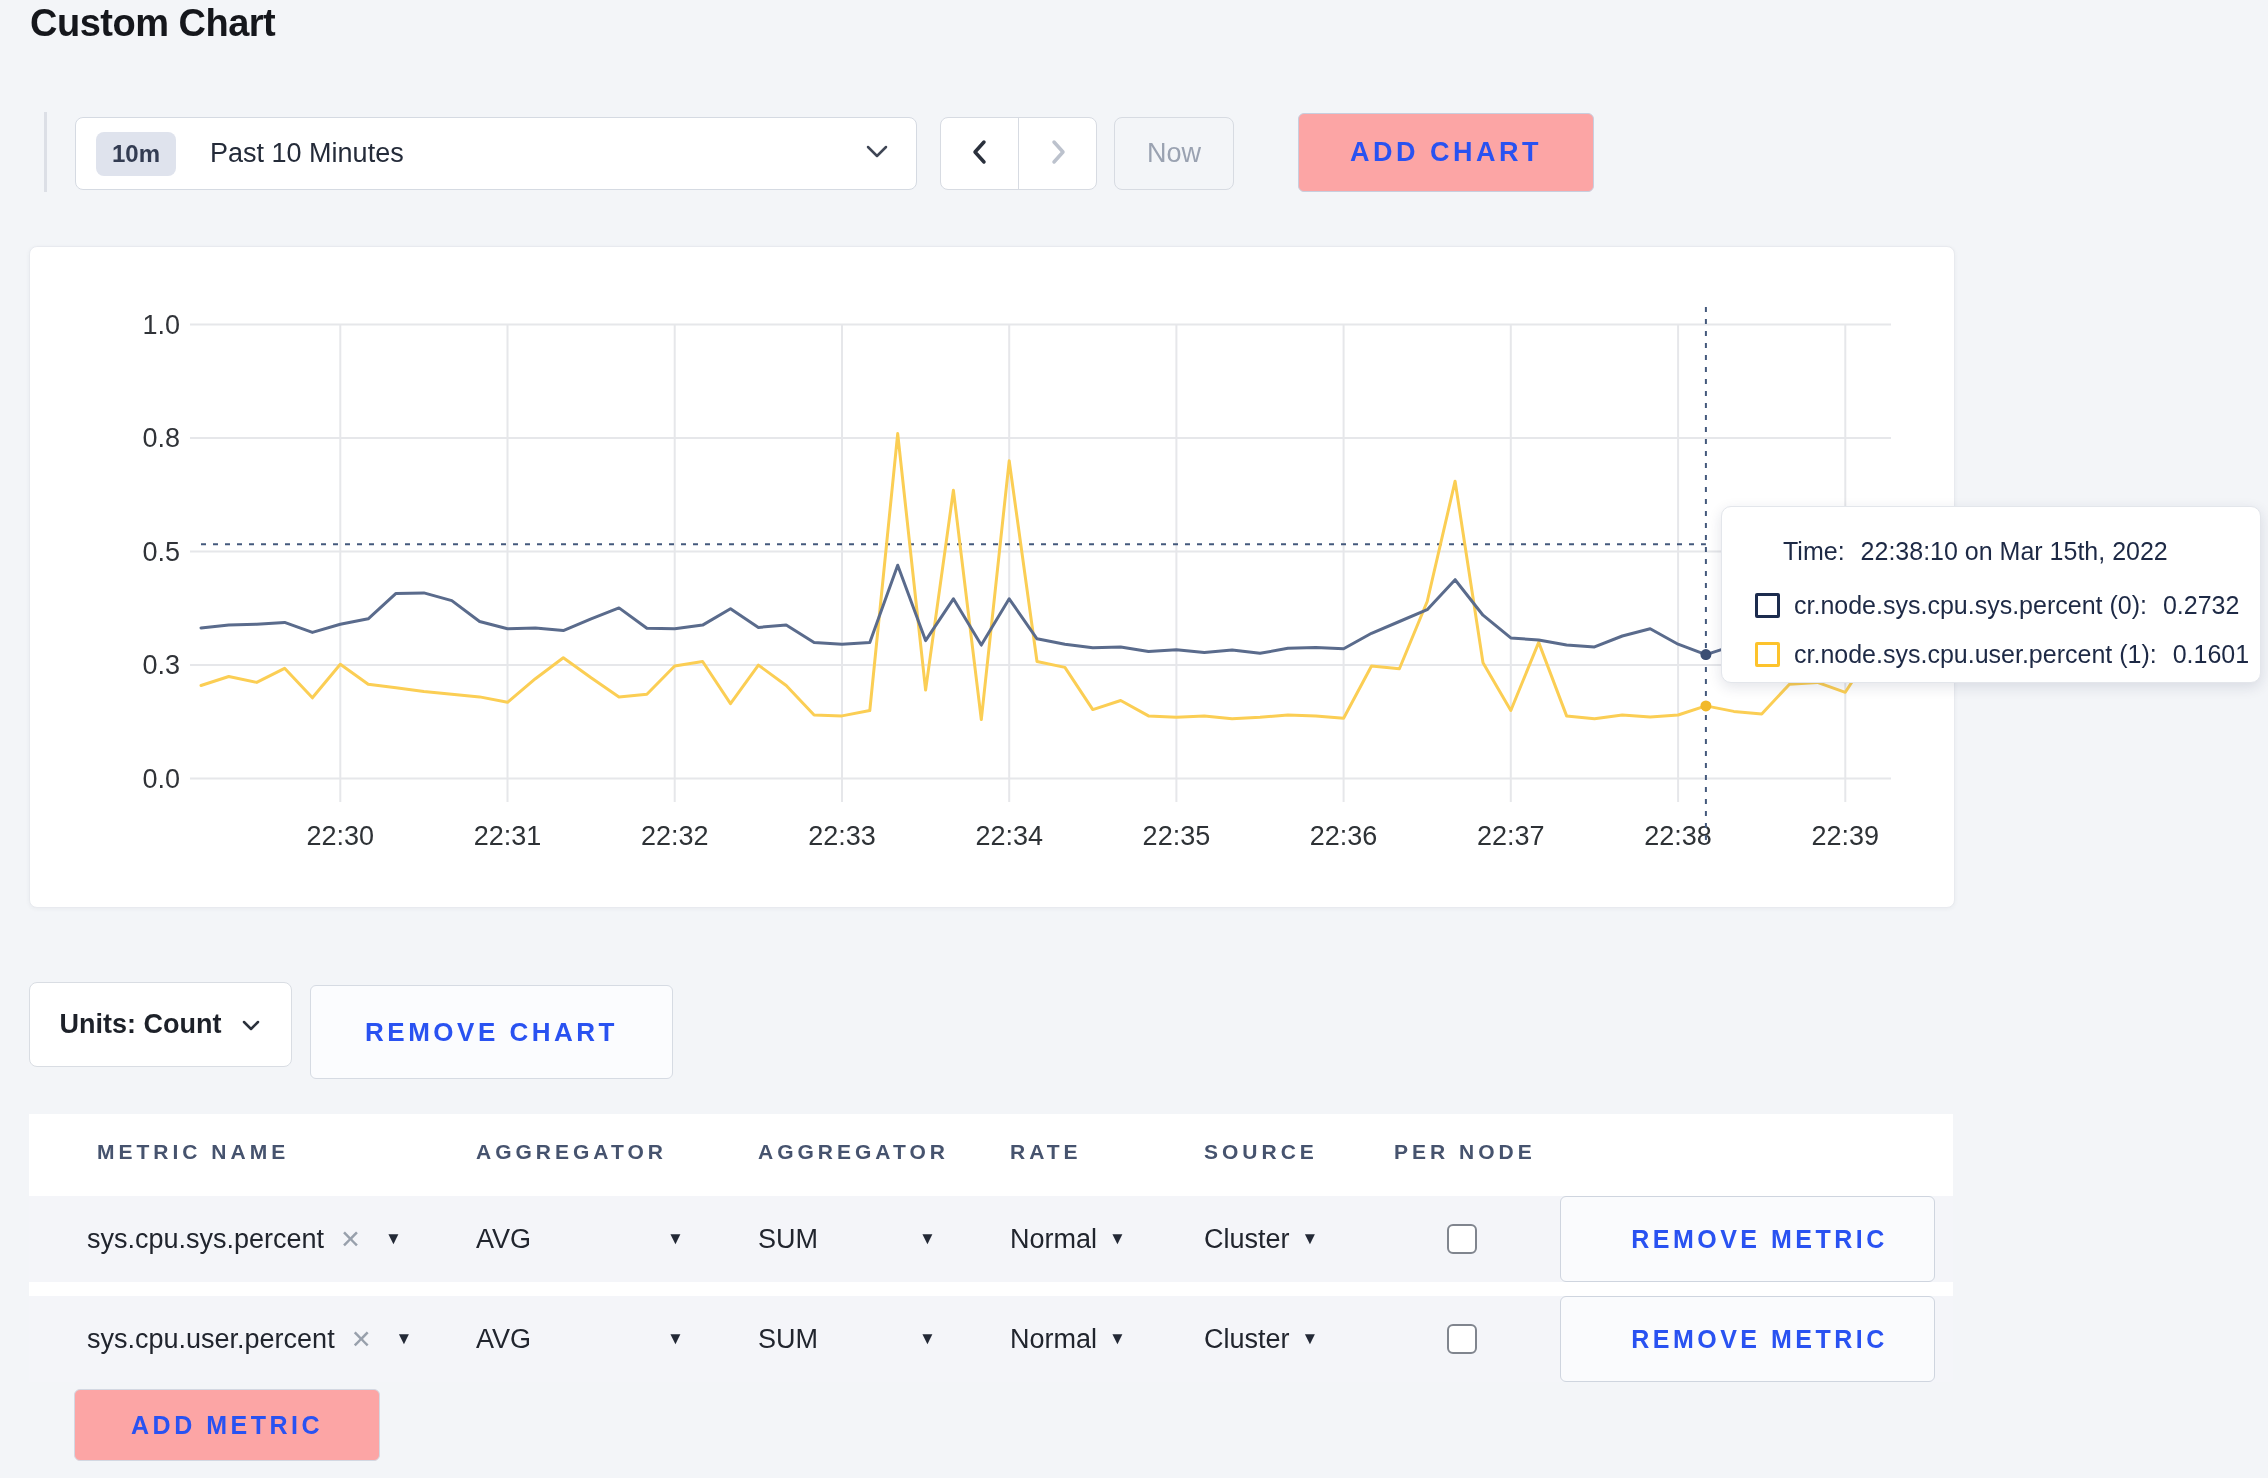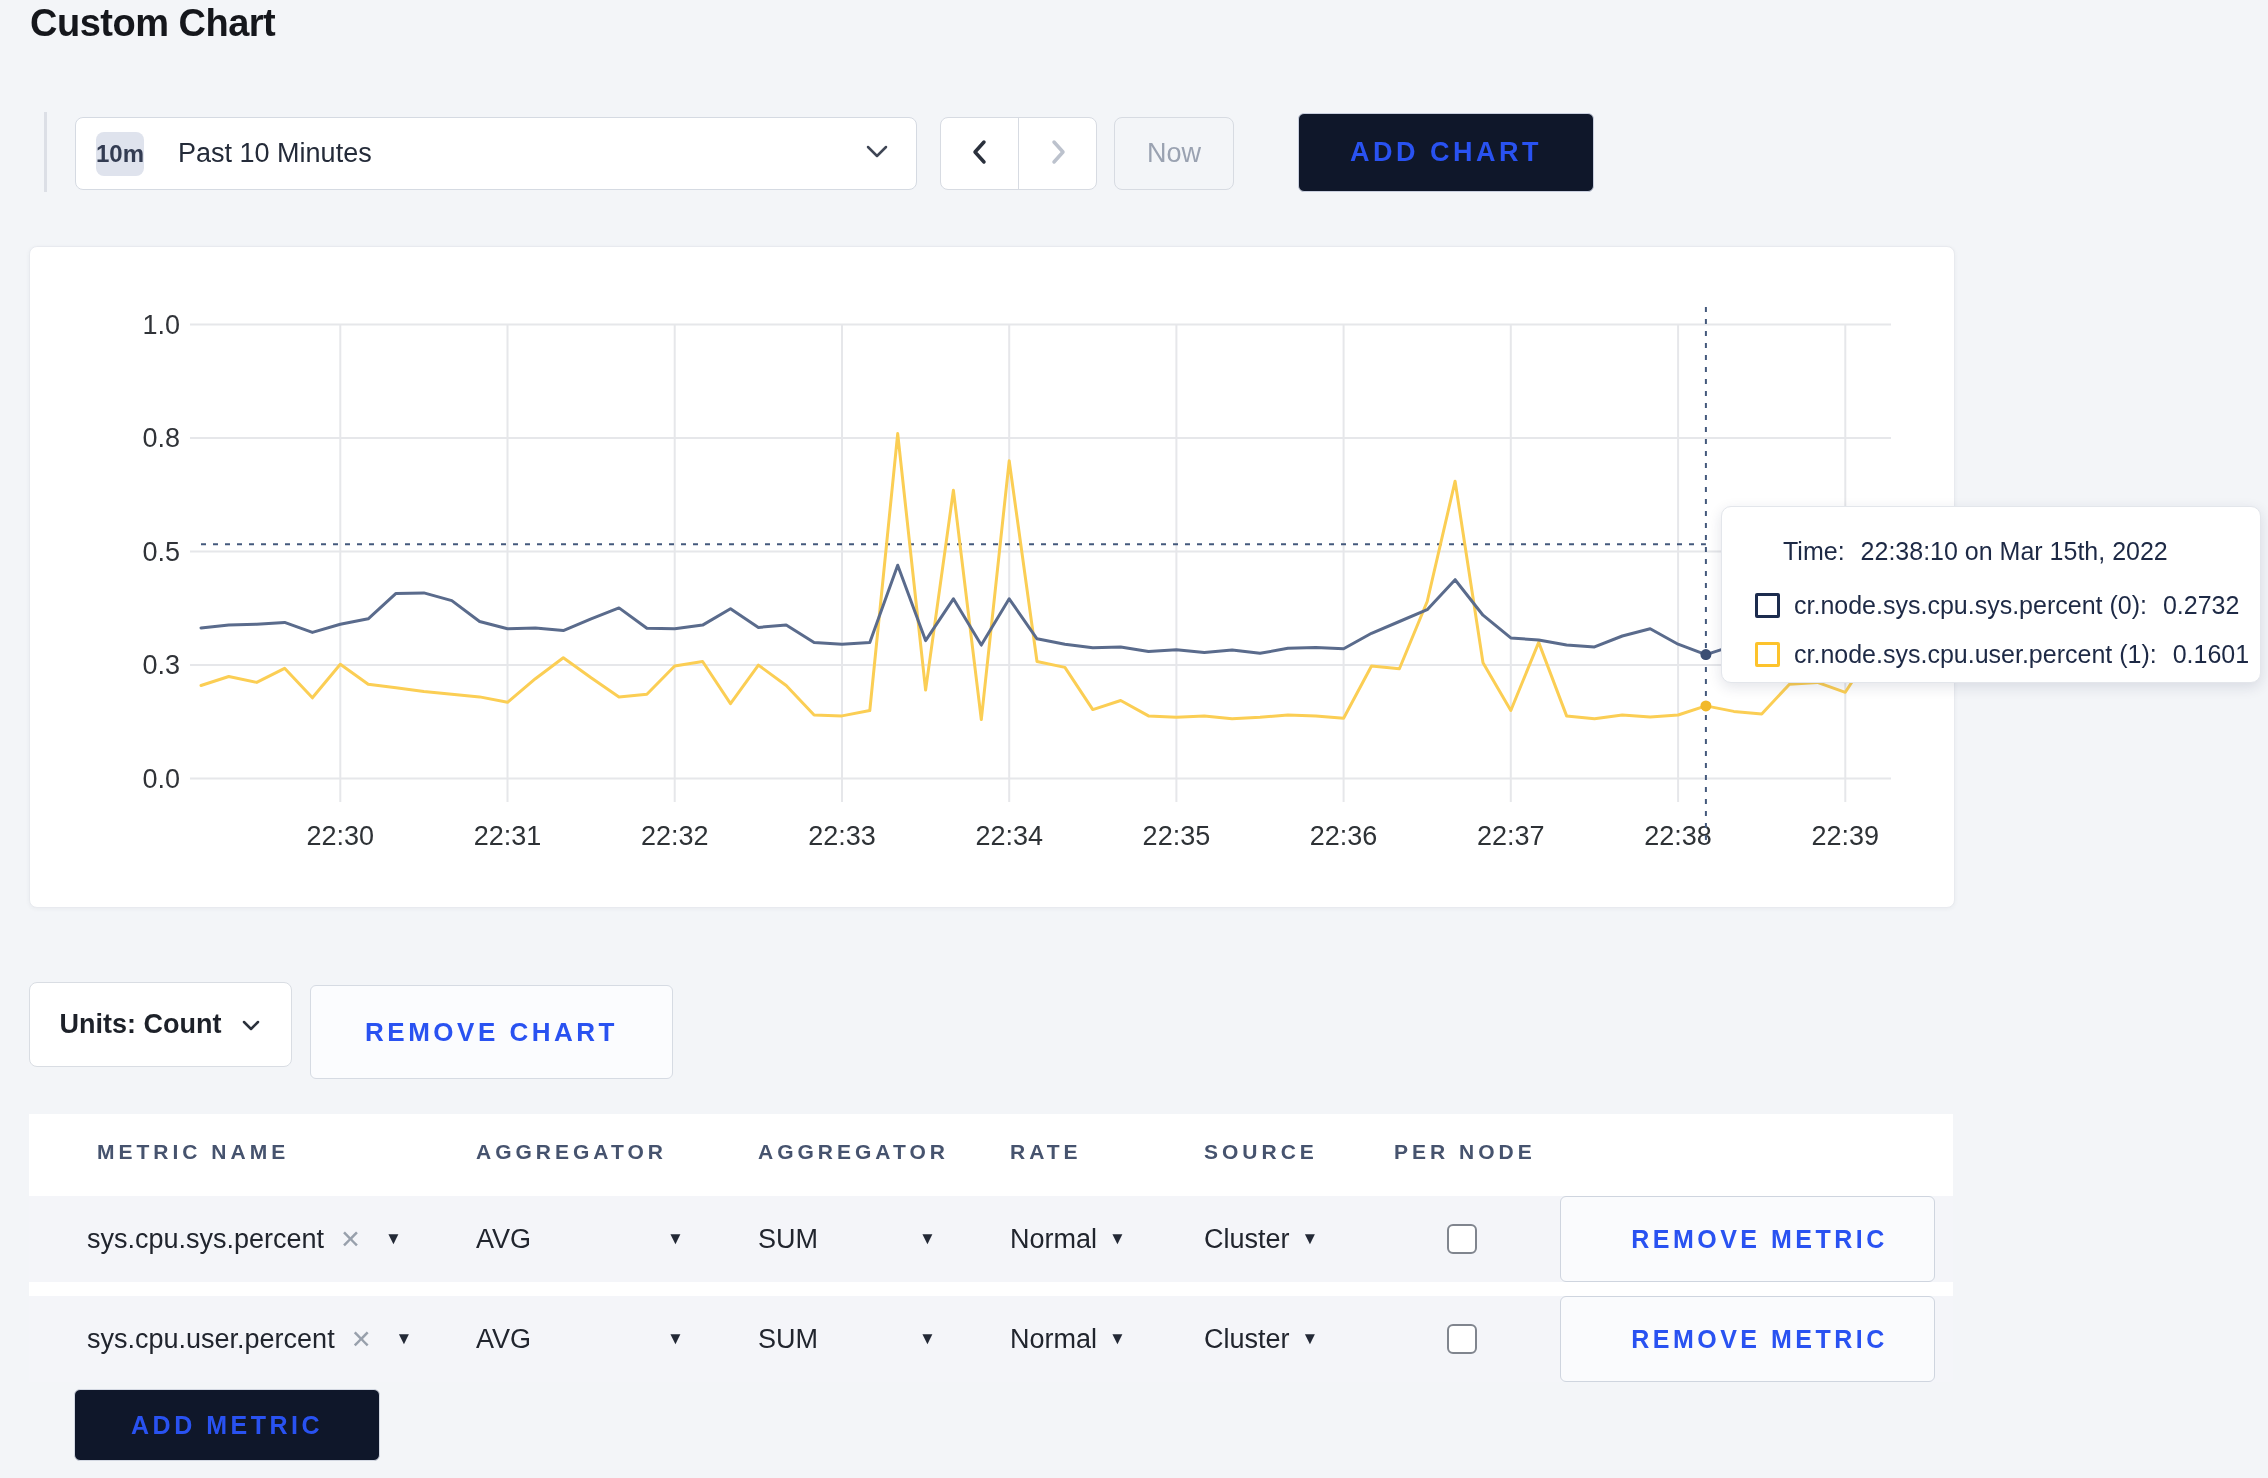--- a/index.html
+++ b/index.html
@@ -2,28 +2,28 @@
 <html><head>
 <meta charset="utf-8">
 <style>
   html,body{margin:0;padding:0;}
   body{font-family:"Liberation Sans",sans-serif;background:#f3f5f8;}
   .page{position:relative;width:2268px;height:1478px;background:#f3f5f8;overflow:hidden;border-radius:13px;}
   .abs{position:absolute;}
   .page-title{left:30px;top:2px;font-size:38px;font-weight:600;color:#15171c;letter-spacing:-0.5px;}
   .vdivider{left:44px;top:112px;width:3px;height:80px;background:#dcdfe6;}
   .dropdown{left:75px;top:117px;width:842px;height:73px;background:#fff;border:1.5px solid #d5dae2;border-radius:8px;display:flex;align-items:center;box-sizing:border-box;padding:0 26px 0 20px;cursor:pointer;}
-  .range-badge{background:#dfe3ed;color:#333c52;font-weight:700;font-size:24px;border-radius:8px;padding:10px 0;line-height:1;}
+  .range-badge{background:#dfe3ed;color:#333c52;font-weight:700;font-size:24px;border-radius:8px;padding:10px 16px;line-height:1;}
   .range-label{font-size:27px;color:#242b39;margin-left:34px;}
   .dd-spacer{flex:1;}
   .pager{left:940px;top:117px;width:157px;height:73px;background:#fff;border:1.5px solid #d7dbe2;border-radius:8px;display:flex;box-sizing:border-box;overflow:hidden;}
   .pager-cell{flex:1;display:flex;align-items:center;justify-content:center;cursor:pointer;}
   .pager-cell.first{border-right:1.5px solid #d7dbe2;}
   .now-btn{left:1114px;top:117px;width:120px;height:73px;border:1.5px solid #d7dbe2;border-radius:8px;box-sizing:border-box;display:flex;align-items:center;justify-content:center;font-size:27px;color:#9aa2b1;cursor:default;}
-  .btn-outline{background:#0f172a;border:1.5px solid #c8cede;border-radius:6px;box-sizing:border-box;display:flex;align-items:center;justify-content:center;font-weight:700;letter-spacing:3.5px;cursor:pointer;}
+  .btn-outline{background:#fca5a5;border:1.5px solid #c8cede;border-radius:6px;box-sizing:border-box;display:flex;align-items:center;justify-content:center;font-weight:700;letter-spacing:3.5px;cursor:pointer;}
   .add-chart{left:1298px;top:113px;width:296px;height:79px;font-size:27px;}
   .chart-card{left:29px;top:246px;width:1924px;height:660px;background:#fff;border:1px solid #e8eaef;border-radius:8px;box-shadow:0 1px 4px rgba(40,50,80,0.05);}
   .tooltip{left:1721px;top:506px;width:538px;height:175px;background:#fff;border:1px solid #e3e6eb;border-radius:10px;box-shadow:0 4px 14px rgba(25,35,70,0.12);z-index:5;color:#1d2945;font-size:25px;}
   .tt-row{position:absolute;left:33px;right:16px;display:flex;align-items:center;white-space:nowrap;}
   .tt-row.r1{top:30px;left:61px;}
   .tt-row.r2{top:84px;}
   .tt-row.r3{top:133px;}
   .tt-swatch{width:19px;height:19px;border:3.5px solid #000;border-radius:2px;background:#fff;margin-right:14px;flex:0 0 auto;}
   .tt-name{font-weight:400;}
   .tt-val{margin-left:16px;}

